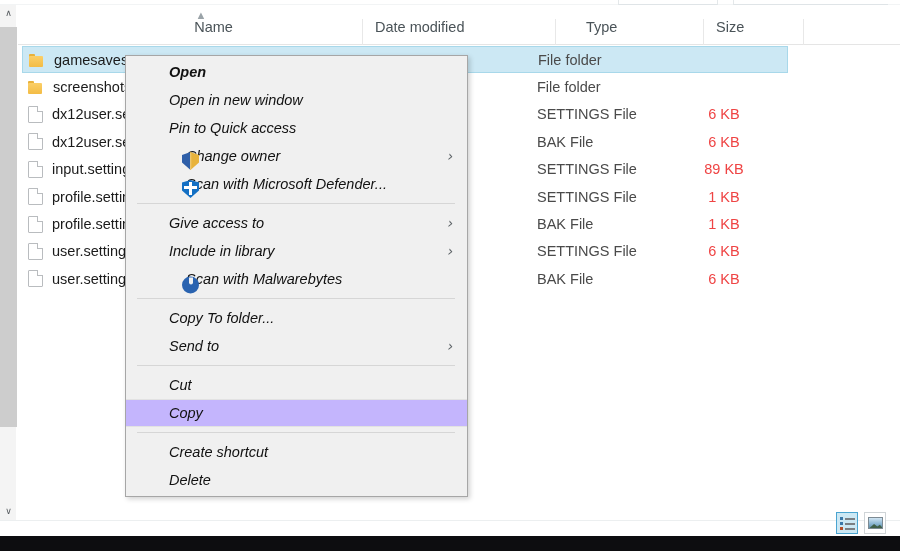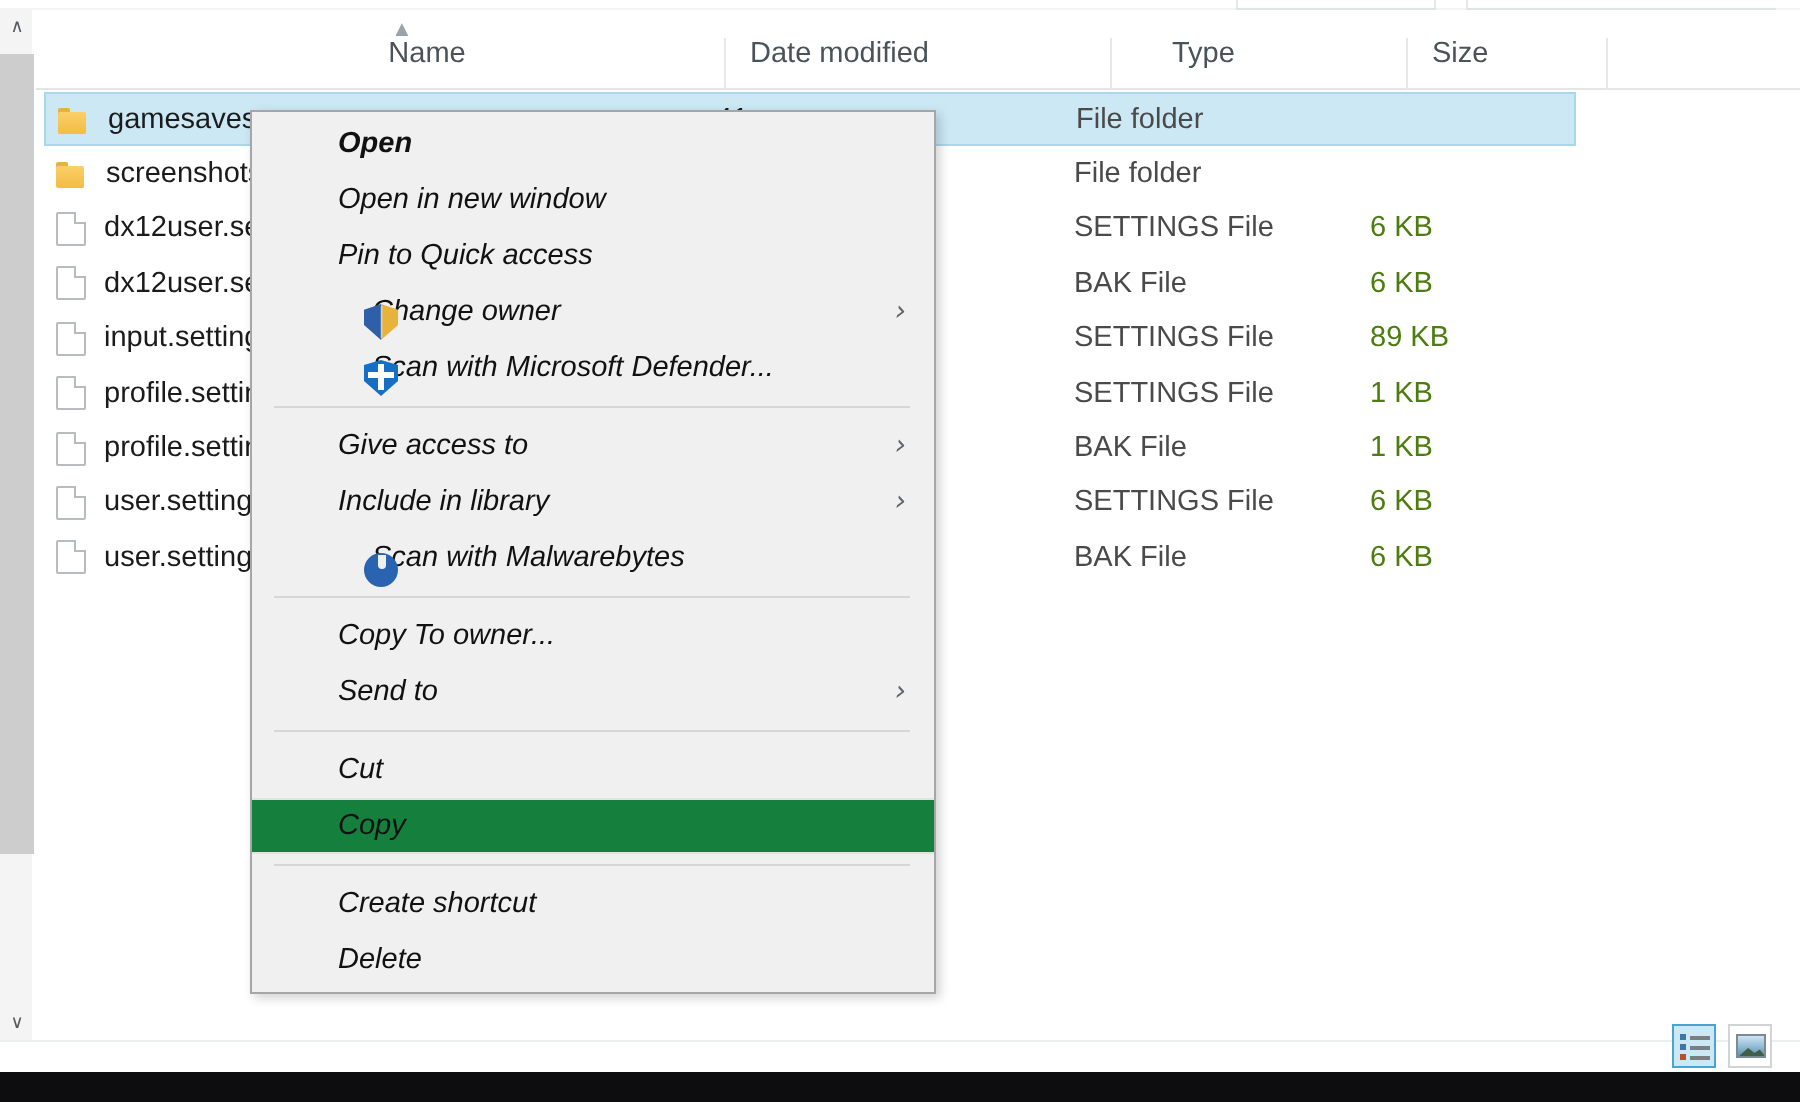--- a/index.html
+++ b/index.html
@@ -107,21 +107,21 @@
     display: flex; align-items: center; gap: 9px;
     overflow: hidden; white-space: nowrap;
   }
   .cell-date {
     width: 180px; color: #1b1b1b; white-space: nowrap; overflow: hidden;
   }
   .cell-type {
     width: 148px; color: #4a4a4a; white-space: nowrap;
   }
   .cell-size {
-    width: 78px; color: #4d7c0f; text-align: left; white-space: nowrap;
+    width: 78px; color: #ef4444; text-align: center; white-space: nowrap;
   }
 
   
   .icon-folder {
     width: 16px; height: 14px; flex: none; position: relative;
   }
   .icon-folder::before {
     content: ""; position: absolute; left: 0; top: 1px;
     width: 6px; height: 3px; background: #e8b23c; border-radius: 1px 1px 0 0;
   }
@@ -213,21 +213,21 @@
     height: 28px;
     display: flex; align-items: center;
     padding-left: 43px; padding-right: 30px;
     font-size: 14.5px;
     color: #111111;
     white-space: nowrap;
     font-style: italic;
   }
   .menu-item.bold { font-weight: bold; }
   .menu-item.hovered {
-    background: #15803d;
+    background: #c4b5fd;
     border-top: 1px solid #e2e2e2;
     border-bottom: 1px solid #e2e2e2;
   }
   .menu-sep {
     height: 1px;
     background: #d6d6d6;
     margin: 5px 12px 5px 11px;
   }
   .menu-icon {
     position: absolute; left: 13px; top: 50%;
@@ -450,21 +450,21 @@
     <div class="menu-item">
       <span>Include in library</span>
       <span class="submenu-arrow">›</span>
     </div>
     <div class="menu-item">
       <span class="menu-icon ico-malwarebytes"></span>
       <span>Scan with Malwarebytes</span>
     </div>
     <div class="menu-sep"></div>
     <div class="menu-item">
-      <span>Copy To owner...</span>
+      <span>Copy To folder...</span>
     </div>
     <div class="menu-item">
       <span>Send to</span>
       <span class="submenu-arrow">›</span>
     </div>
     <div class="menu-sep"></div>
     <div class="menu-item">
       <span>Cut</span>
     </div>
     <div class="menu-item hovered">

